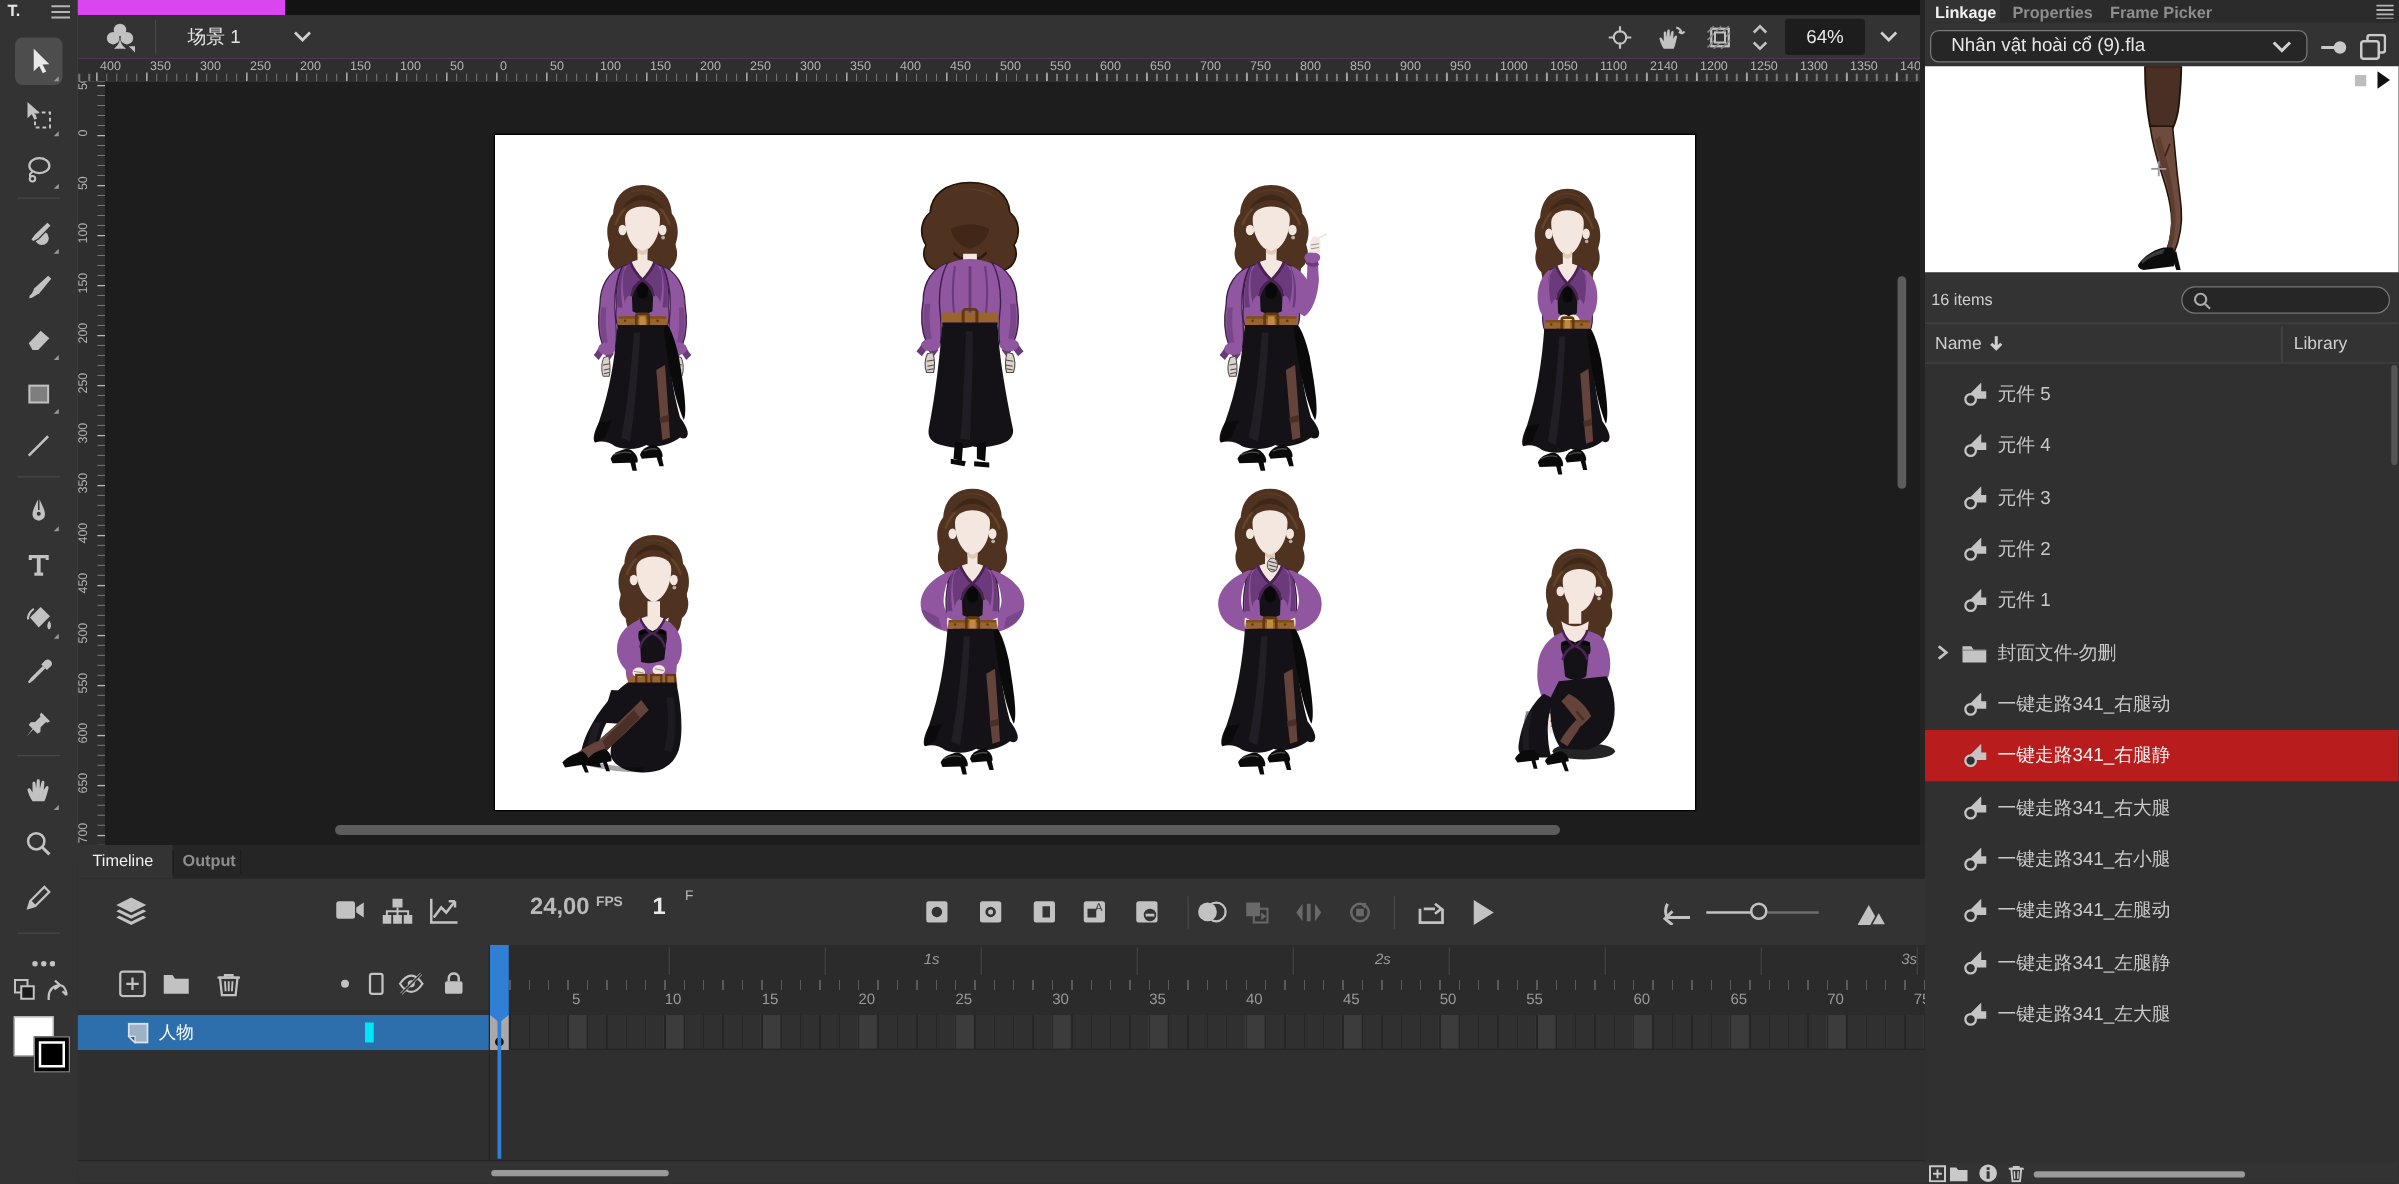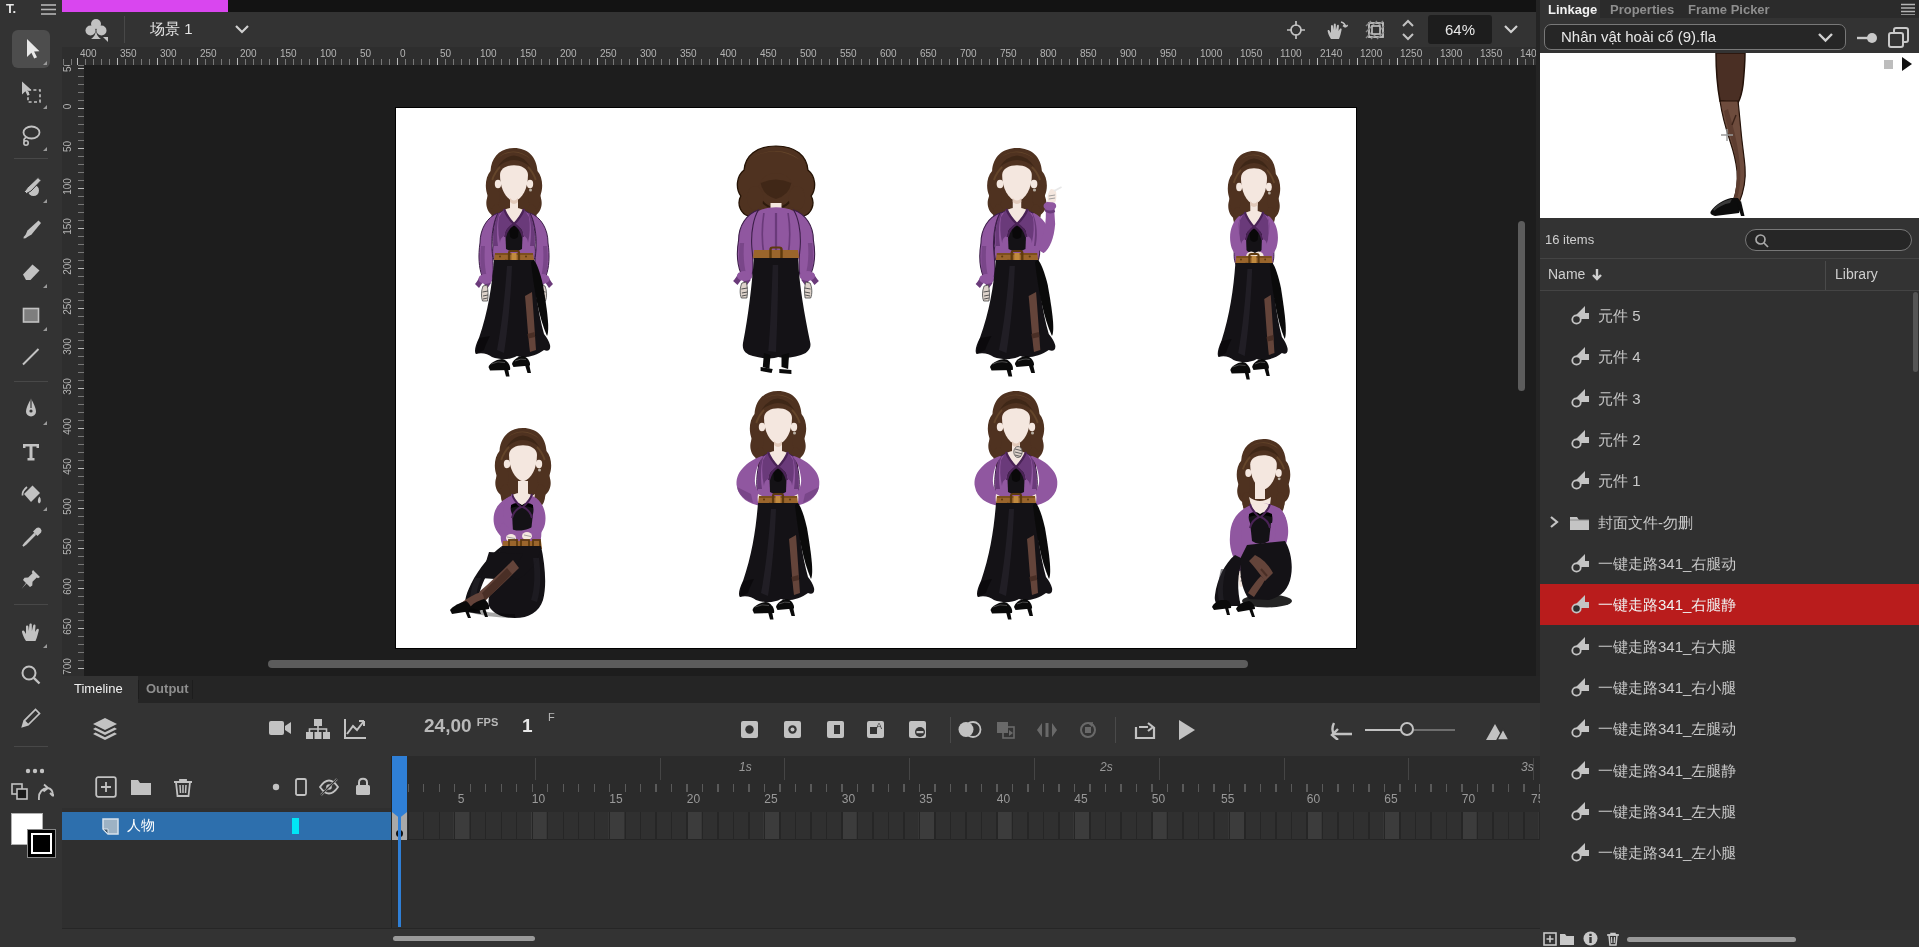--- a/index.html
+++ b/index.html
@@ -1112,27 +1112,20 @@
           </svg>
           <span class="nm" style="color:#c9c9c9">一键走路341_左腿静</span>
         </div>
         <div class="librow" style="top:500.0px;">
           <svg style="position:absolute;left:30px;top:11px" width="20" height="19" viewBox="0 0 20 19">
             <path d="M2,13 L15,0 L15,7 L19,7 L19,13 Z" fill="#c4c4c4"></path>
             <circle cx="6.5" cy="13.5" r="4.2" fill="#2f2f2f" stroke="#c4c4c4" stroke-width="1.8"></circle>
           </svg>
           <span class="nm" style="color:#c9c9c9">一键走路341_左大腿</span>
         </div>
-        <div class="librow" style="top:541.3px;">
-          <svg style="position:absolute;left:30px;top:11px" width="20" height="19" viewBox="0 0 20 19">
-            <path d="M2,13 L15,0 L15,7 L19,7 L19,13 Z" fill="#c4c4c4"></path>
-            <circle cx="6.5" cy="13.5" r="4.2" fill="#2f2f2f" stroke="#c4c4c4" stroke-width="1.8"></circle>
-          </svg>
-          <span class="nm" style="color:#c9c9c9">一键走路341_左小腿</span>
-        </div>
         <div style="position:absolute;left:373px;top:1px;width:5px;height:80px;background:#555;border-radius:3px"></div>
       </div>
       <div id="libbot" class="abs">
         <svg style="position:absolute;left:3px;top:2px" width="14" height="14" viewBox="0 0 14 14">
           <rect x="1" y="1" width="12" height="12" fill="none" stroke="#c9c9c9" stroke-width="1.6"></rect>
           <path d="M7,3.5 L7,10.5 M3.5,7 L10.5,7" stroke="#c9c9c9" stroke-width="1.6"></path>
         </svg>
         <svg style="position:absolute;left:19px;top:2px" width="16" height="14" viewBox="0 0 16 14">
           <path d="M1,2 L6,2 L7.5,4 L15,4 L15,13 L1,13 Z" fill="#c9c9c9"></path>
         </svg>

